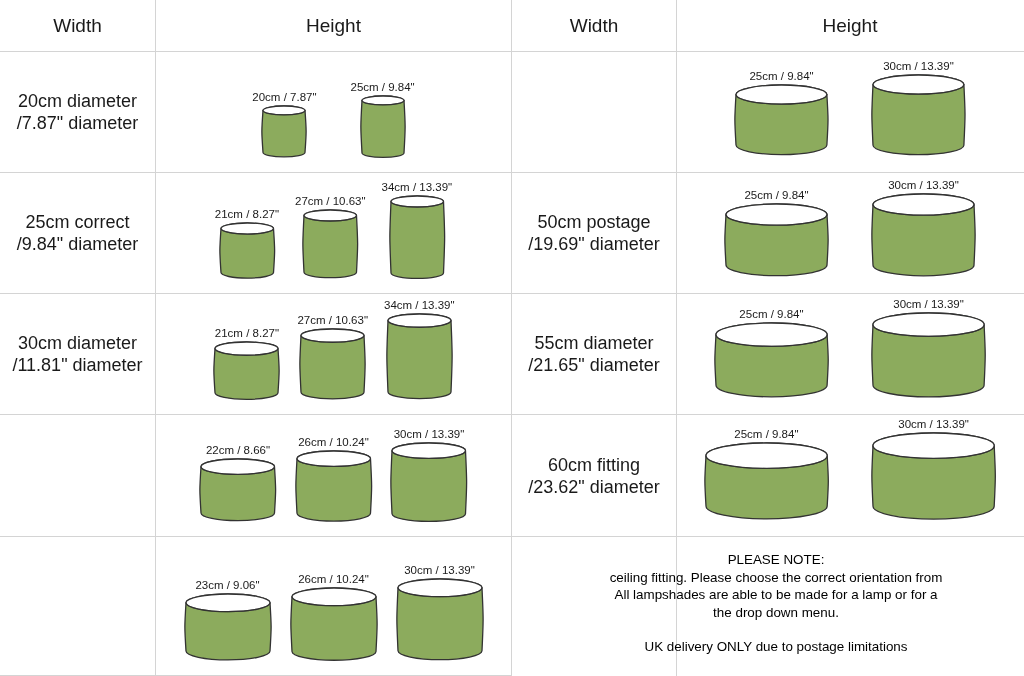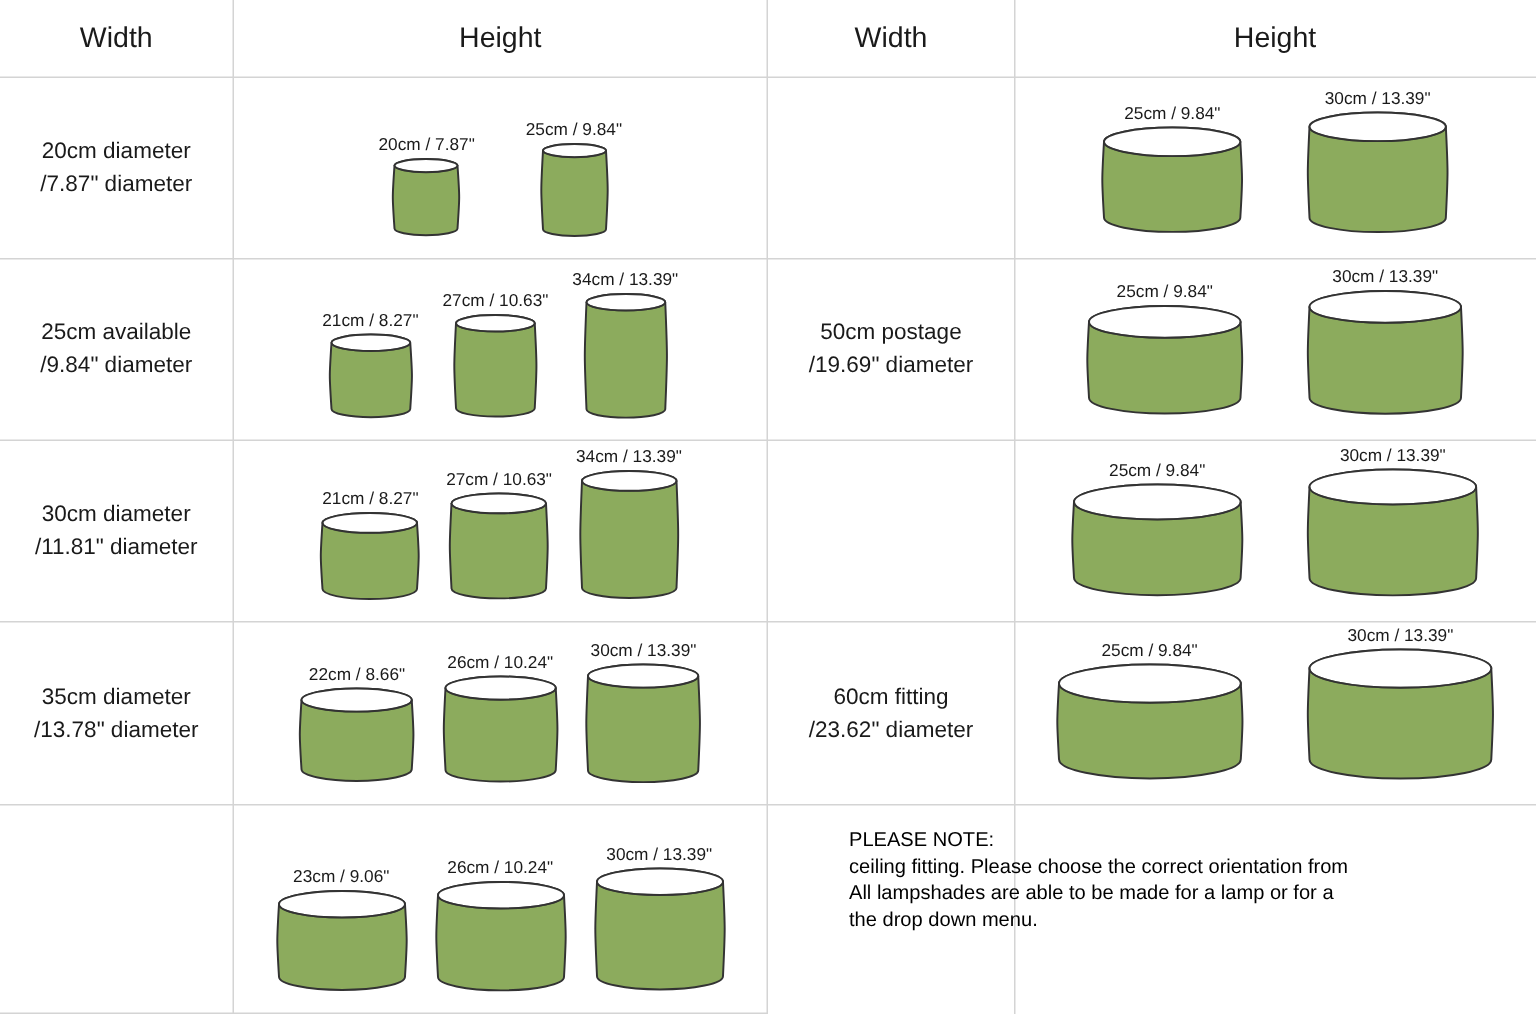--- a/index.html
+++ b/index.html
@@ -30,32 +30,32 @@
     background: #d4d4d4;
   }
   .panel-left .col-divider  { left: 155px; }
   .panel-right .col-divider { left: 164px; }
 
   .row {
     position: absolute; left: 0; width: 100%;
     border-bottom: 1px solid #d4d4d4;
   }
   .row.header { border-bottom: 1px solid #d4d4d4; }
-  .row.last { border-bottom: none; }
+  .row.last { border-bottom: none; text-align: center; }
 
   
   .cell-width {
     position: absolute; left: 0; top: 0;
     width: 155px; height: 100%;
     display: flex; align-items: center; justify-content: center;
     text-align: center;
   }
   .panel-right .cell-width { width: 164px; }
   .cell-width .label {
-    font-size: 15px; line-height: 22px; color: #1a1a1a;
+    font-size: 18px; line-height: 22px; color: #1a1a1a;
   }
   .cell-width .label .ln { display: block; }
 
   
   .hdr-text {
     font-size: 19px; color: #1a1a1a; line-height: 52px;
     text-align: center; width: 100%;
   }
   .cell-height {
     position: absolute; top: 0; height: 100%;
@@ -136,21 +136,21 @@
   <path d="M 3 7.41 A 21 4.41 0 0 0 45 7.41" fill="none" stroke="#333333" stroke-width="1.1" opacity="0.75"></path>
 </svg>
                 </div>
               </div>
             </div>
           </div>
         </div>
         <div class="row" style="top: 173px; height: 121px;">
           <div class="cell-width">
             <div class="label">
-         <span class="ln">25cm available</span>
+         <span class="ln">25cm correct</span>
          <span class="ln">/9.84" diameter</span>
        </div>
           </div>
           <div class="cell-height">
             <div class="shades" style="gap: 16px; padding-bottom: 12px;">
               <div class="shade-item">
                 <div class="shade-cap">21cm / 8.27"</div>
          <div class="shade-art">
 <svg width="58.5" height="61.125" viewBox="0 0 58.5 61.125">
   <path d="M 3 8.5125 C 1.5 30.5625, 1.5 30.5625, 3 52.6125 A 26.25 5.5125 0 0 0 55.5 52.6125 C 57 30.5625, 57 30.5625, 55.5 8.5125 A 26.25 5.5125 0 0 0 3 8.5125 Z" fill="#8cab5d" stroke="#333333" stroke-width="1.3" stroke-linejoin="round"></path>
@@ -218,26 +218,20 @@
   <path d="M 3 9.614999999999998 C 1.5 45.315, 1.5 45.315, 3 81.015 A 31.5 6.614999999999999 0 0 0 66 81.015 C 67.5 45.315, 67.5 45.315, 66 9.614999999999998 A 31.5 6.614999999999999 0 0 0 3 9.614999999999998 Z" fill="#8cab5d" stroke="#333333" stroke-width="1.3" stroke-linejoin="round"></path>
   <ellipse cx="34.5" cy="9.614999999999998" rx="31.5" ry="6.614999999999999" fill="#ffffff" stroke="#333333" stroke-width="1.3"></ellipse>
   <path d="M 3 9.614999999999998 A 31.5 6.614999999999999 0 0 0 66 9.614999999999998" fill="none" stroke="#333333" stroke-width="1.1" opacity="0.75"></path>
 </svg>
                 </div>
               </div>
             </div>
           </div>
         </div>
         <div class="row" style="top: 415px; height: 122px;">
-          <div class="cell-width">
-            <div class="label">
-         <span class="ln">35cm diameter</span>
-         <span class="ln">/13.78" diameter</span>
-       </div>
-          </div>
           <div class="cell-height">
             <div class="shades" style="gap: 16px; padding-bottom: 12px;">
               <div class="shade-item">
                 <div class="shade-cap">22cm / 8.66"</div>
          <div class="shade-art">
 <svg width="79.5" height="67.635" viewBox="0 0 79.5 67.635">
   <path d="M 3 10.7175 C 1.5 33.8175, 1.5 33.8175, 3 56.917500000000004 A 36.75 7.717499999999999 0 0 0 76.5 56.917500000000004 C 78 33.8175, 78 33.8175, 76.5 10.7175 A 36.75 7.717499999999999 0 0 0 3 10.7175 Z" fill="#8cab5d" stroke="#333333" stroke-width="1.3" stroke-linejoin="round"></path>
   <ellipse cx="39.75" cy="10.7175" rx="36.75" ry="7.717499999999999" fill="#ffffff" stroke="#333333" stroke-width="1.3"></ellipse>
   <path d="M 3 10.7175 A 36.75 7.717499999999999 0 0 0 76.5 10.7175" fill="none" stroke="#333333" stroke-width="1.1" opacity="0.75"></path>
 </svg>
@@ -368,20 +362,26 @@
   <path d="M 3 13.605 C 1.5 43.905, 1.5 43.905, 3 74.205 A 50.5 10.605 0 0 0 104 74.205 C 105.5 43.905, 105.5 43.905, 104 13.605 A 50.5 10.605 0 0 0 3 13.605 Z" fill="#8cab5d" stroke="#333333" stroke-width="1.3" stroke-linejoin="round"></path>
   <ellipse cx="53.5" cy="13.605" rx="50.5" ry="10.605" fill="#ffffff" stroke="#333333" stroke-width="1.3"></ellipse>
   <path d="M 3 13.605 A 50.5 10.605 0 0 0 104 13.605" fill="none" stroke="#333333" stroke-width="1.1" opacity="0.75"></path>
 </svg>
                 </div>
               </div>
             </div>
           </div>
         </div>
         <div class="row" style="top: 294px; height: 121px;">
+          <div class="cell-width">
+            <div class="label">
+         <span class="ln">55cm diameter</span>
+         <span class="ln">/21.65" diameter</span>
+       </div>
+          </div>
           <div class="cell-height">
             <div class="shades" style="gap: 40px; padding-bottom: 14px;">
               <div class="shade-item">
                 <div class="shade-cap">25cm / 9.84"</div>
          <div class="shade-art">
 <svg width="117.1" height="79.831" viewBox="0 0 117.1 79.831">
   <path d="M 3 14.6655 C 1.5 39.9155, 1.5 39.9155, 3 65.1655 A 55.55 11.6655 0 0 0 114.1 65.1655 C 115.6 39.9155, 115.6 39.9155, 114.1 14.6655 A 55.55 11.6655 0 0 0 3 14.6655 Z" fill="#8cab5d" stroke="#333333" stroke-width="1.3" stroke-linejoin="round"></path>
   <ellipse cx="58.55" cy="14.6655" rx="55.55" ry="11.6655" fill="#ffffff" stroke="#333333" stroke-width="1.3"></ellipse>
   <path d="M 3 14.6655 A 55.55 11.6655 0 0 0 114.1 14.6655" fill="none" stroke="#333333" stroke-width="1.1" opacity="0.75"></path>
 </svg>
@@ -432,18 +432,19 @@
             </div>
           </div>
         </div>
         <div class="row last" style="top: 537px; height: 139px;">
           <div class="note">
          <p>PLEASE NOTE:</p>
          <p>ceiling fitting. Please choose the correct orientation from</p>
          <p>All lampshades are able to be made for a lamp or for a</p>
          <p>the drop down menu.</p>
          <div class="gap"></div>
+         <p>UK delivery ONLY due to postage limitations</p>
        </div>
         </div>
       </div>
   </div>
 
 </div>
 
 </body></html>

